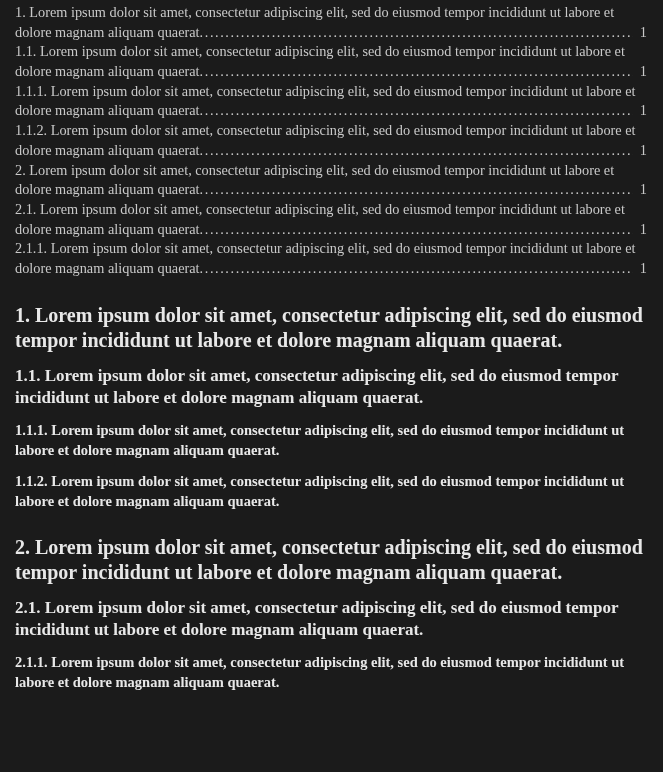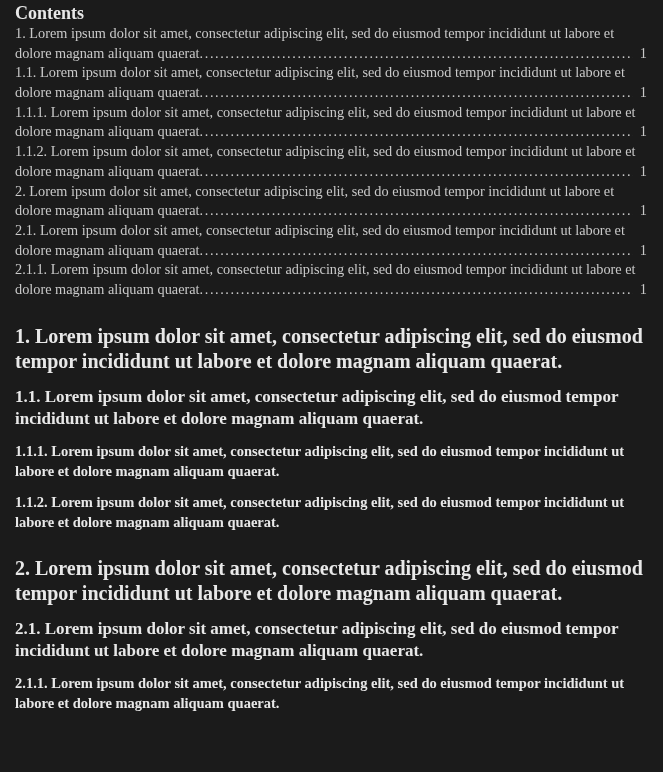--- a/index.html
+++ b/index.html
@@ -54,21 +54,20 @@
   }
   h1.sec { font-size: 20px;   line-height: 25px; margin: 24px 0 11px; }
   h2.sec { font-size: 17px;   line-height: 22px; margin: 12px 0 11px; }
   h3.sec { font-size: 14.5px; line-height: 20px; margin: 11px 0 11px; }
 </style>
 </head>
 <body>
 
 <main class="doc">
 
-  <h2 class="contents-title">Contents</h2>
 
   <nav class="toc">
     <p class="toc-entry"><span class="toc-text">1. Lorem ipsum dolor sit amet, consectetur adipiscing elit, sed do eiusmod tempor incididunt ut labore et dolore magnam aliquam quaerat.</span><span class="toc-leader"> . . . . . . . . . . . . . . . . . . . . . . . . . . . . . . . . . . . . . . . . . . . . . . . . . . . . . . . . . . . . . . . . . . . . . . . . . . . . . . . . . . . . . . . . . . . . . . . . . . . . . . . . . . . . . . . . . . . . . . . . . . . . . . . . . . . . . . . . . . . . . . . . . . . . . . . . . . . . . . . . . . . . . . . . . . . . . . . . . . . . . . . . . . . . . . . . . . . . . . . . . . . . . . . . . . . . . . . . . . . . . . . . . . . . . . . . . . . . . . . .</span><span class="toc-page">1</span></p>
     <p class="toc-entry"><span class="toc-text">1.1. Lorem ipsum dolor sit amet, consectetur adipiscing elit, sed do eiusmod tempor incididunt ut labore et dolore magnam aliquam quaerat.</span><span class="toc-leader"> . . . . . . . . . . . . . . . . . . . . . . . . . . . . . . . . . . . . . . . . . . . . . . . . . . . . . . . . . . . . . . . . . . . . . . . . . . . . . . . . . . . . . . . . . . . . . . . . . . . . . . . . . . . . . . . . . . . . . . . . . . . . . . . . . . . . . . . . . . . . . . . . . . . . . . . . . . . . . . . . . . . . . . . . . . . . . . . . . . . . . . . . . . . . . . . . . . . . . . . . . . . . . . . . . . . . . . . . . . . . . . . . . . . . . . . . . . . . . . . .</span><span class="toc-page">1</span></p>
     <p class="toc-entry"><span class="toc-text">1.1.1. Lorem ipsum dolor sit amet, consectetur adipiscing elit, sed do eiusmod tempor incididunt ut labore et dolore magnam aliquam quaerat.</span><span class="toc-leader"> . . . . . . . . . . . . . . . . . . . . . . . . . . . . . . . . . . . . . . . . . . . . . . . . . . . . . . . . . . . . . . . . . . . . . . . . . . . . . . . . . . . . . . . . . . . . . . . . . . . . . . . . . . . . . . . . . . . . . . . . . . . . . . . . . . . . . . . . . . . . . . . . . . . . . . . . . . . . . . . . . . . . . . . . . . . . . . . . . . . . . . . . . . . . . . . . . . . . . . . . . . . . . . . . . . . . . . . . . . . . . . . . . . . . . . . . . . . . . . . .</span><span class="toc-page">1</span></p>
     <p class="toc-entry"><span class="toc-text">1.1.2. Lorem ipsum dolor sit amet, consectetur adipiscing elit, sed do eiusmod tempor incididunt ut labore et dolore magnam aliquam quaerat.</span><span class="toc-leader"> . . . . . . . . . . . . . . . . . . . . . . . . . . . . . . . . . . . . . . . . . . . . . . . . . . . . . . . . . . . . . . . . . . . . . . . . . . . . . . . . . . . . . . . . . . . . . . . . . . . . . . . . . . . . . . . . . . . . . . . . . . . . . . . . . . . . . . . . . . . . . . . . . . . . . . . . . . . . . . . . . . . . . . . . . . . . . . . . . . . . . . . . . . . . . . . . . . . . . . . . . . . . . . . . . . . . . . . . . . . . . . . . . . . . . . . . . . . . . . . .</span><span class="toc-page">1</span></p>
     <p class="toc-entry"><span class="toc-text">2. Lorem ipsum dolor sit amet, consectetur adipiscing elit, sed do eiusmod tempor incididunt ut labore et dolore magnam aliquam quaerat.</span><span class="toc-leader"> . . . . . . . . . . . . . . . . . . . . . . . . . . . . . . . . . . . . . . . . . . . . . . . . . . . . . . . . . . . . . . . . . . . . . . . . . . . . . . . . . . . . . . . . . . . . . . . . . . . . . . . . . . . . . . . . . . . . . . . . . . . . . . . . . . . . . . . . . . . . . . . . . . . . . . . . . . . . . . . . . . . . . . . . . . . . . . . . . . . . . . . . . . . . . . . . . . . . . . . . . . . . . . . . . . . . . . . . . . . . . . . . . . . . . . . . . . . . . . . .</span><span class="toc-page">1</span></p>
     <p class="toc-entry"><span class="toc-text">2.1. Lorem ipsum dolor sit amet, consectetur adipiscing elit, sed do eiusmod tempor incididunt ut labore et dolore magnam aliquam quaerat.</span><span class="toc-leader"> . . . . . . . . . . . . . . . . . . . . . . . . . . . . . . . . . . . . . . . . . . . . . . . . . . . . . . . . . . . . . . . . . . . . . . . . . . . . . . . . . . . . . . . . . . . . . . . . . . . . . . . . . . . . . . . . . . . . . . . . . . . . . . . . . . . . . . . . . . . . . . . . . . . . . . . . . . . . . . . . . . . . . . . . . . . . . . . . . . . . . . . . . . . . . . . . . . . . . . . . . . . . . . . . . . . . . . . . . . . . . . . . . . . . . . . . . . . . . . . .</span><span class="toc-page">1</span></p>
     <p class="toc-entry"><span class="toc-text">2.1.1. Lorem ipsum dolor sit amet, consectetur adipiscing elit, sed do eiusmod tempor incididunt ut labore et dolore magnam aliquam quaerat.</span><span class="toc-leader"> . . . . . . . . . . . . . . . . . . . . . . . . . . . . . . . . . . . . . . . . . . . . . . . . . . . . . . . . . . . . . . . . . . . . . . . . . . . . . . . . . . . . . . . . . . . . . . . . . . . . . . . . . . . . . . . . . . . . . . . . . . . . . . . . . . . . . . . . . . . . . . . . . . . . . . . . . . . . . . . . . . . . . . . . . . . . . . . . . . . . . . . . . . . . . . . . . . . . . . . . . . . . . . . . . . . . . . . . . . . . . . . . . . . . . . . . . . . . . . . .</span><span class="toc-page">1</span></p>
   </nav>

